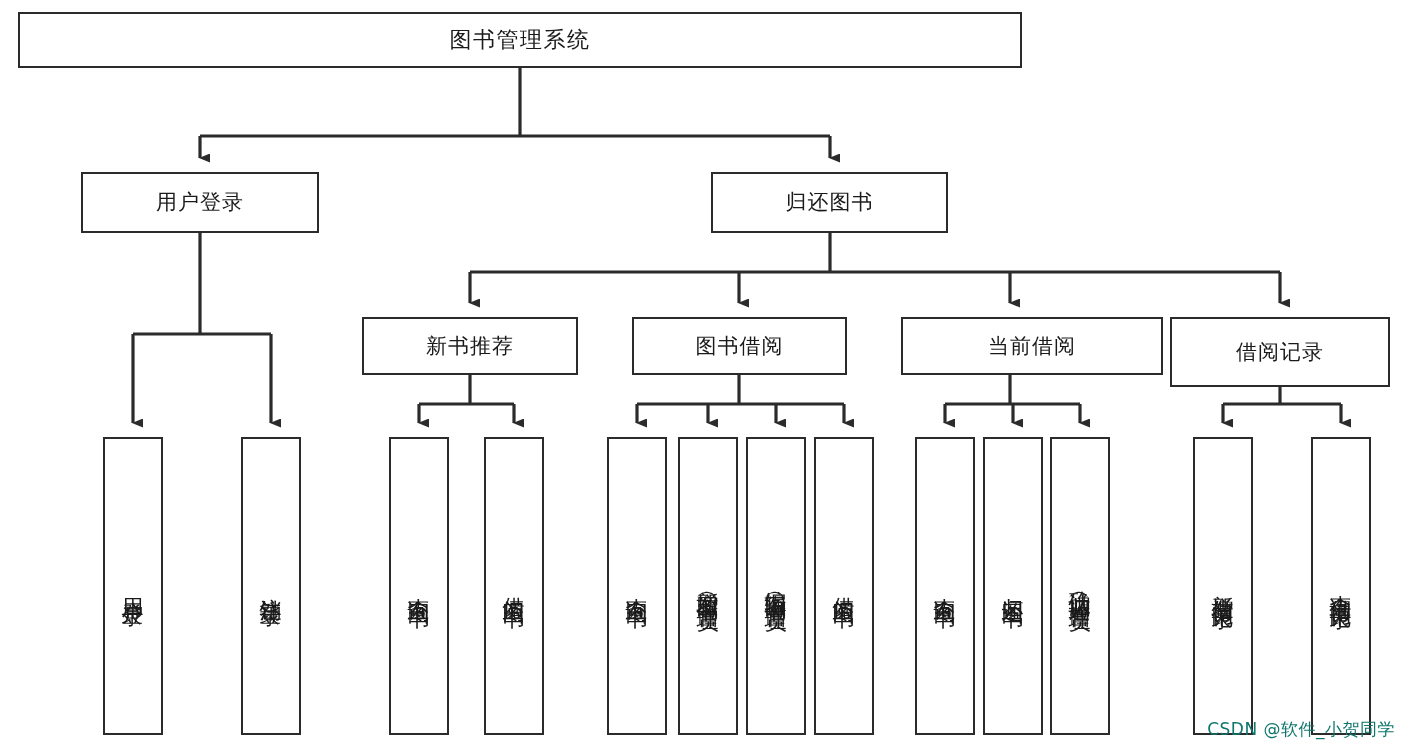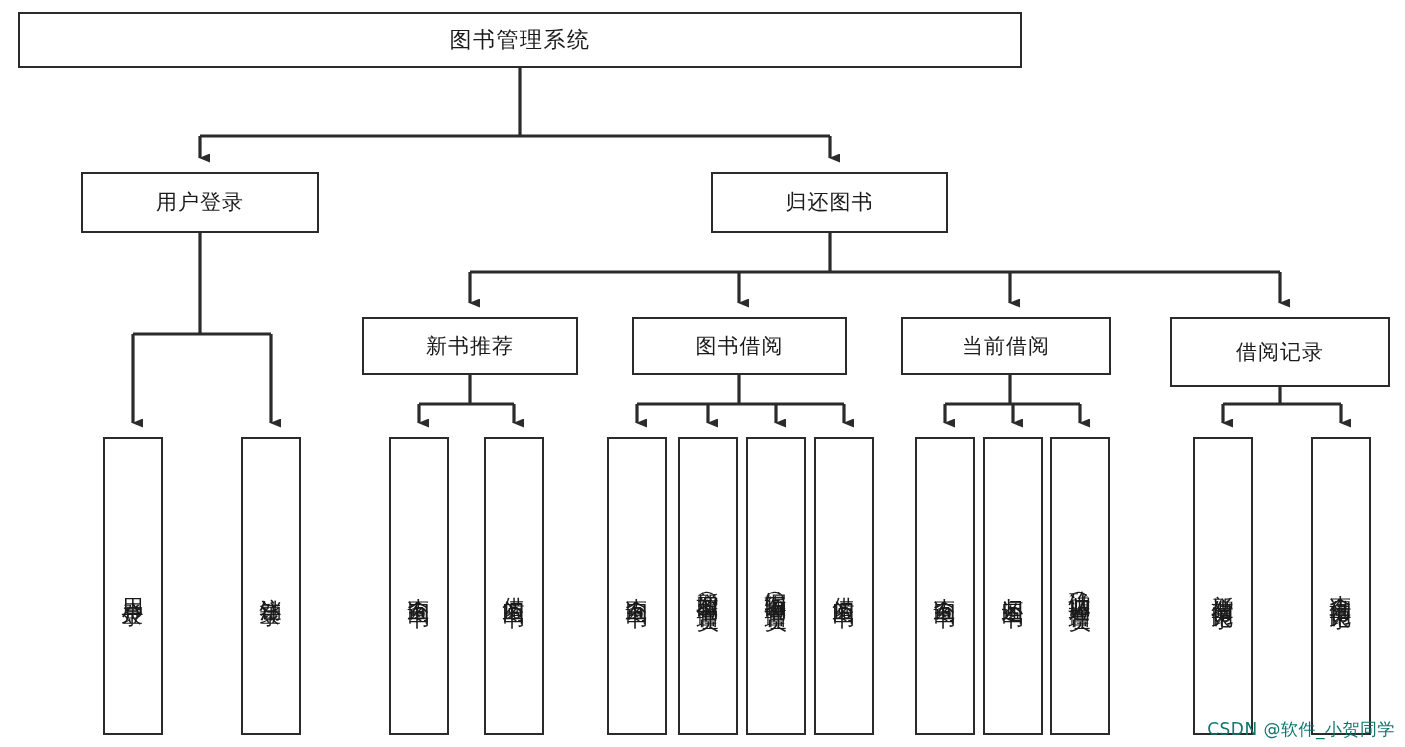--- a/index.html
+++ b/index.html
@@ -144,21 +144,21 @@
   <div class="node horiz" style="left:711px; top:172px; width:237px; height:61px;">
     <span class="node-label">归还图书</span>
   </div>
 
   <div class="node horiz" style="left:362px; top:317px; width:216px; height:58px;">
     <span class="node-label">新书推荐</span>
   </div>
   <div class="node horiz" style="left:632px; top:317px; width:215px; height:58px;">
     <span class="node-label">图书借阅</span>
   </div>
-  <div class="node horiz" style="left:901px; top:317px; width:210px; height:58px;">
+  <div class="node horiz" style="left:901px; top:317px; width:262px; height:58px;">
     <span class="node-label">当前借阅</span>
   </div>
   <div class="node horiz" style="left:1170px; top:317px; width:220px; height:70px;">
     <span class="node-label">借阅记录</span>
   </div>
 
   <div class="node vert" style="left:103px; top:437px; width:60px; height:298px;">
     <span class="node-label">用户登录</span>
   </div>
   <div class="node vert" style="left:241px; top:437px; width:60px; height:298px;">

